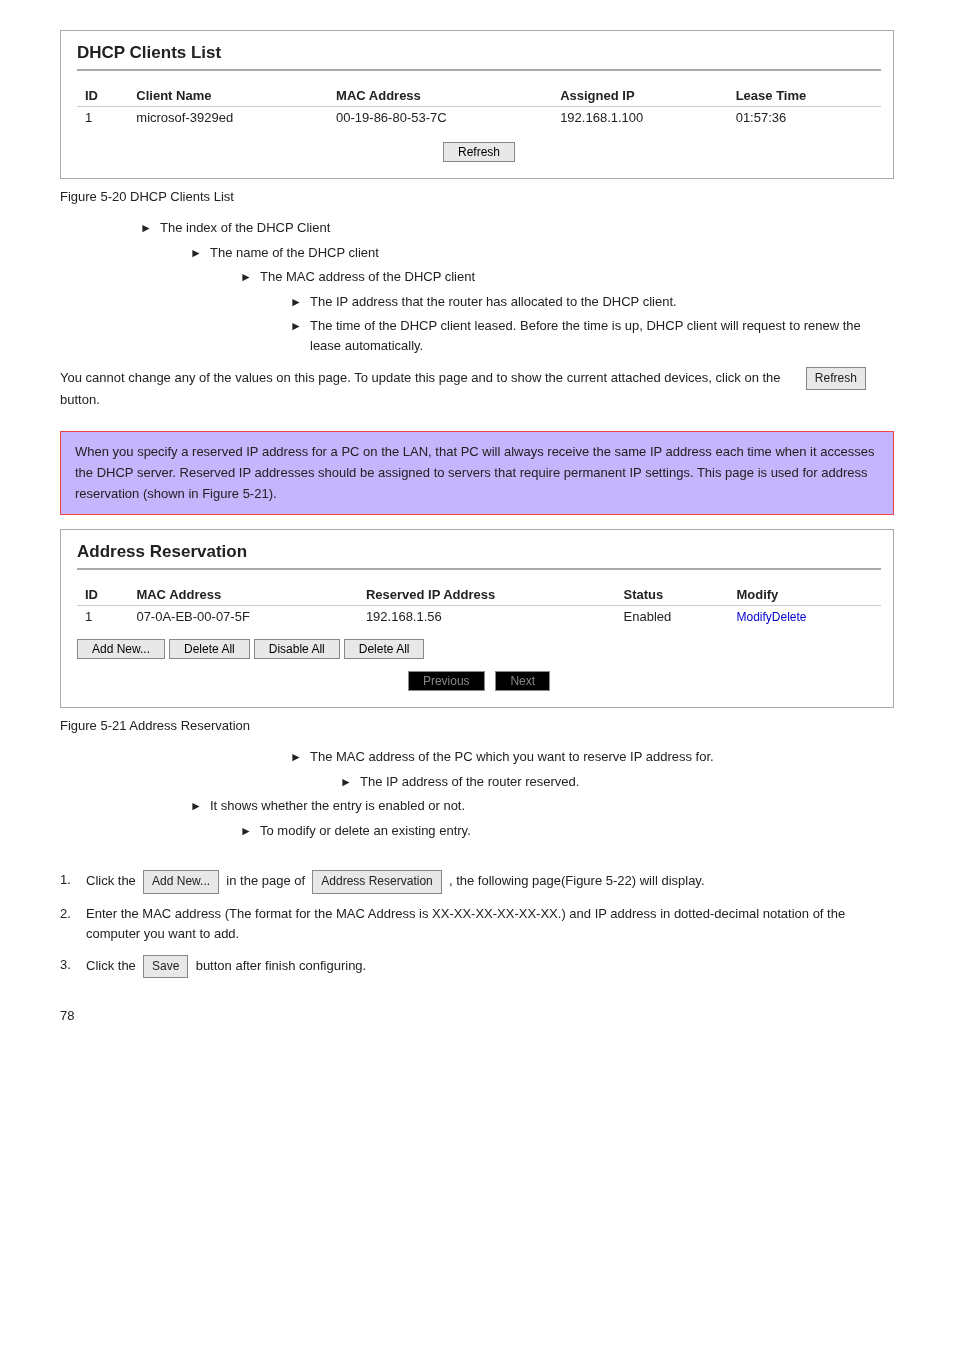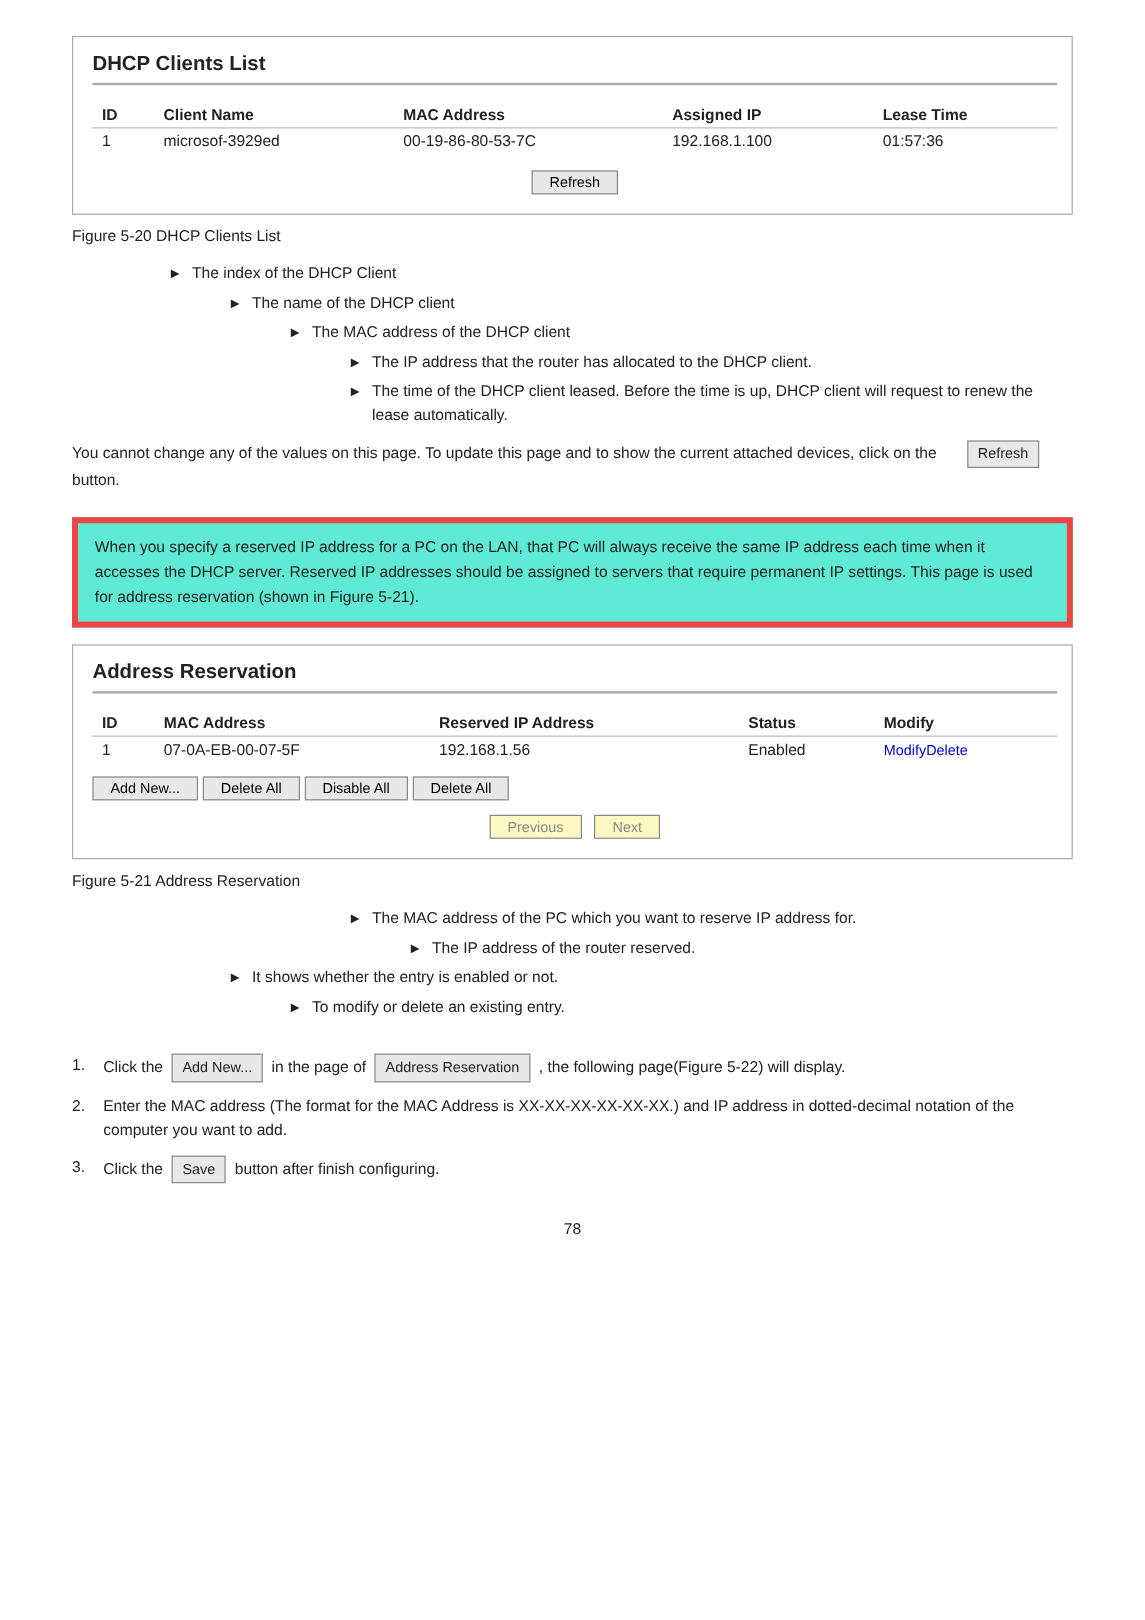--- a/index.html
+++ b/index.html
@@ -48,21 +48,21 @@
     }
     .btn {
       border: 1px solid #888;
       background: #e8e8e8;
       padding: 2px 14px;
       font-size: 12px;
       cursor: pointer;
     }
     .btn:disabled {
       color: #888;
-      background: #fef9c3;
+      background: #000000;
     }
 
     
     .figure-caption {
       text-align: left;
       font-size: 13px;
       margin: 8px 0 14px 0;
     }
 
     
@@ -91,26 +91,26 @@
     .para {
       font-size: 13px;
       line-height: 1.6;
       margin-bottom: 2px;
     }
 
     .spacer { height: 18px; }
 
     
     .note-box {
-      border: 5px solid #ef4444;
+      border: 1px solid #ef4444;
       padding: 10px 14px;
       margin-bottom: 14px;
       font-size: 13px;
       line-height: 1.6;
-      background: #5eead4;
+      background: #c4b5fd;
     }
 
     
     .addr-table {
       width: 100%;
       border-collapse: collapse;
       margin-bottom: 12px;
     }
     .addr-table th {
       text-align: left;
@@ -149,21 +149,21 @@
       margin-bottom: 10px;
       line-height: 1.6;
     }
     .num-label {
       min-width: 26px;
       font-weight: normal;
     }
 
     
     .page-num {
-      text-align: center;
+      text-align: left;
       margin-top: 30px;
       font-size: 13px;
     }
 
     
     .inline-btn {
       border: 1px solid #888;
       background: #e8e8e8;
       padding: 1px 8px;
       font-size: 12px;

